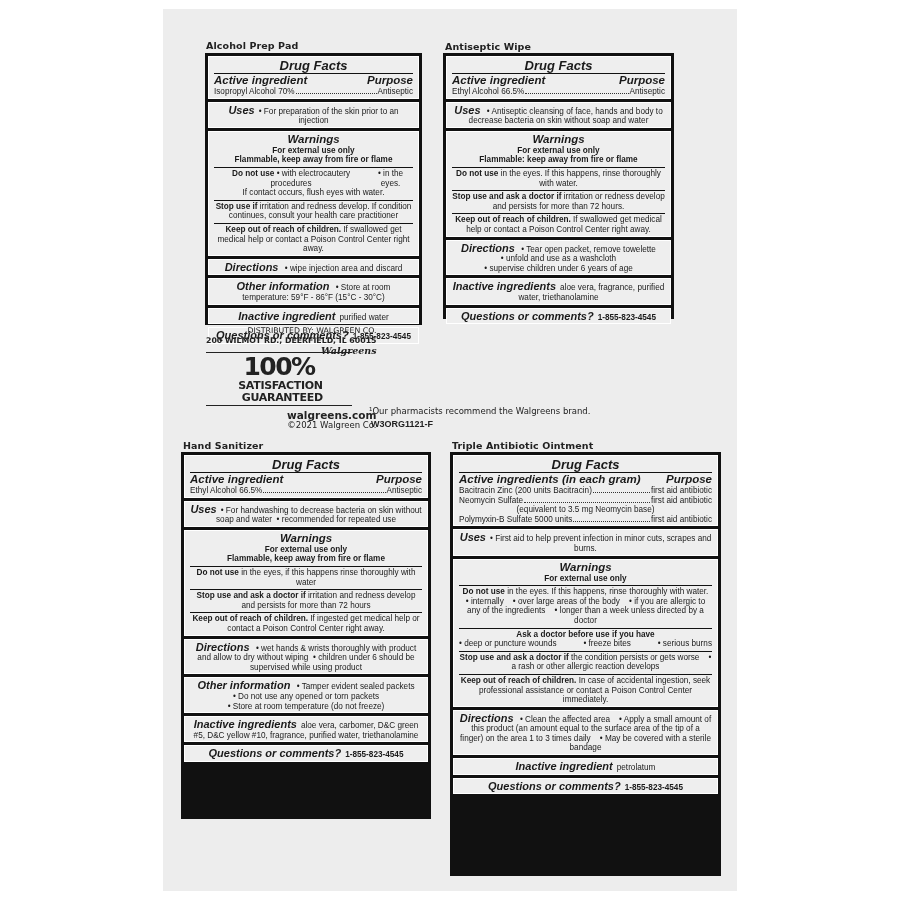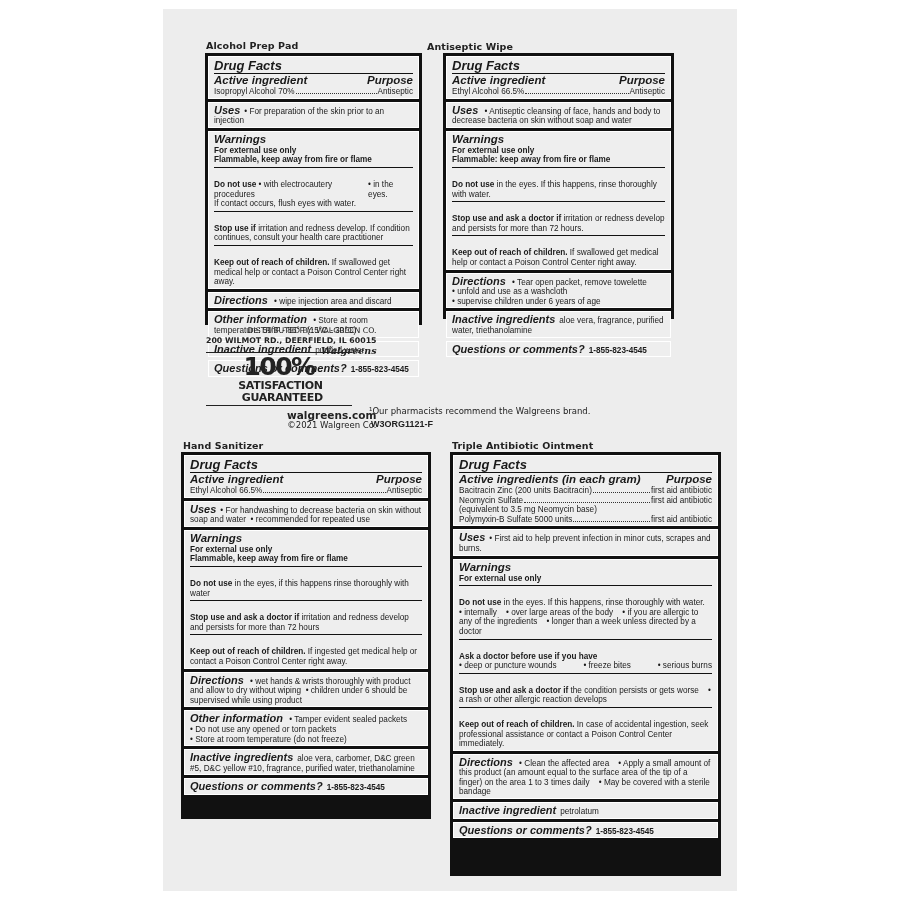--- a/index.html
+++ b/index.html
@@ -1,30 +1,30 @@
 <!DOCTYPE html>
 <html><head>
 <meta charset="utf-8">
 <style>
   html, body { margin:0; padding:0; }
   body { width:900px; height:900px; background:#ffffff; position:relative; overflow:hidden;
          font-family:"Liberation Sans", sans-serif; color:#1a1a1a; }
   .panel { position:absolute; left:163px; top:9px; width:574px; height:882px; background:#ededed; }
   .ptitle { position:absolute; font-family:"DejaVu Sans", sans-serif; font-weight:bold; font-size:9.5px; color:#222; letter-spacing:0.1px; }
-  .box { position:absolute; background:#111; border:3px solid #111; box-sizing:border-box; padding:0; }
+  .box { position:absolute; background:#111; border:3px solid #111; box-sizing:border-box; padding:0;text-align:center; }
   .box .inner { background:#111; display:flex; flex-direction:column; gap:3px; height:100%; }
   .sec { background:#eeeeee; border:1px solid #fff; padding:1px 5px 1px 5px; font-size:8.2px; line-height:9.6px; }
   .h1 { font-weight:bold; font-style:italic; font-size:13px; line-height:15px; display:block; border-bottom:1.5px solid #111; padding-bottom:0px; }
   .hrow { display:flex; justify-content:space-between; align-items:baseline; }
   .h2 { font-weight:bold; font-style:italic; font-size:11.5px; line-height:13px; }
   .h2s { font-weight:bold; font-style:italic; font-size:11px; line-height:12px; margin-right:4px; }
   .b { font-weight:bold; }
   .dots { display:flex; align-items:baseline; }
   .dots .fill { flex:1; border-bottom:1px dotted #333; margin:0 1px 2px 1px; }
-  .sub { border-top:1.2px solid #111; margin-top:2px; padding-top:12px; }
+  .sub { border-top:1.2px solid #111; margin-top:2px; padding-top:1px; }
   .fl { display:flex; justify-content:space-between; }
   .dist { position:absolute; left:206px; top:326px; font-family:"DejaVu Sans", sans-serif; font-size:7.8px; line-height:10px; color:#222;text-align:right; }
   .logo-script { font-family:"DejaVu Serif", serif; font-style:italic; font-weight:bold; font-size:9.5px; }
   .sat { display:flex; align-items:center; border-top:1.5px solid #222; border-bottom:1.5px solid #222; margin-top:-4px; padding:1px 0; width:146px;flex-direction:column; }
   .hundred { font-family:"DejaVu Sans", sans-serif; font-weight:bold; font-size:25px; line-height:26px; letter-spacing:-1.5px; }
   .sattext { font-family:"DejaVu Sans", sans-serif; font-weight:bold; font-size:11px; line-height:12px; margin-left:3px; letter-spacing:-0.3px; }
   .web { font-family:"DejaVu Sans", sans-serif; font-weight:bold; font-size:10.5px; margin-top:4px; }
   .copy { font-family:"DejaVu Sans", sans-serif; font-size:8.5px; }
   .note { position:absolute; left:369px; top:406px; font-family:"DejaVu Sans", sans-serif; font-size:8.5px; color:#222; }
   .code { position:absolute; left:371px; top:419px; font-family:"Liberation Sans", sans-serif; font-weight:bold; font-size:9px; color:#222; }
@@ -64,21 +64,21 @@
       <div class="sub"><span class="b">Stop use if</span> <span>irritation and redness develop. If condition continues, consult your health care practitioner</span></div>
       <div class="sub"><span class="b">Keep out of reach of children.</span> <span>If swallowed get medical help or contact a Poison Control Center right away.</span></div>
     </div>
     <div class="sec"><span class="h2s">Directions</span> <span>• wipe injection area and discard</span></div>
     <div class="sec"><span class="h2s">Other information</span> <span>• Store at room temperature: 59°F - 86°F (15°C - 30°C)</span></div>
     <div class="sec"><span class="h2s">Inactive ingredient</span><span>purified water</span></div>
     <div class="sec"><span class="h2s">Questions or comments?</span><span class="b">1-855-823-4545</span></div>
   </div>
 </div>
 
-<div class="ptitle" style="left:427px;top:41px;">Antiseptic Wipe</div>
+<div class="ptitle" style="left:445px;top:41px;">Antiseptic Wipe</div>
 <div class="box" style="left:443px;top:53px;width:231px;height:266px;">
   <div class="inner">
     <div class="sec">
       <span class="h1">Drug Facts</span>
       <div class="hrow">
           <span class="h2">Active ingredient</span>
           <span class="h2">Purpose</span>
         </div>
       <div class="dots">
           <span>Ethyl Alcohol 66.5%</span>

